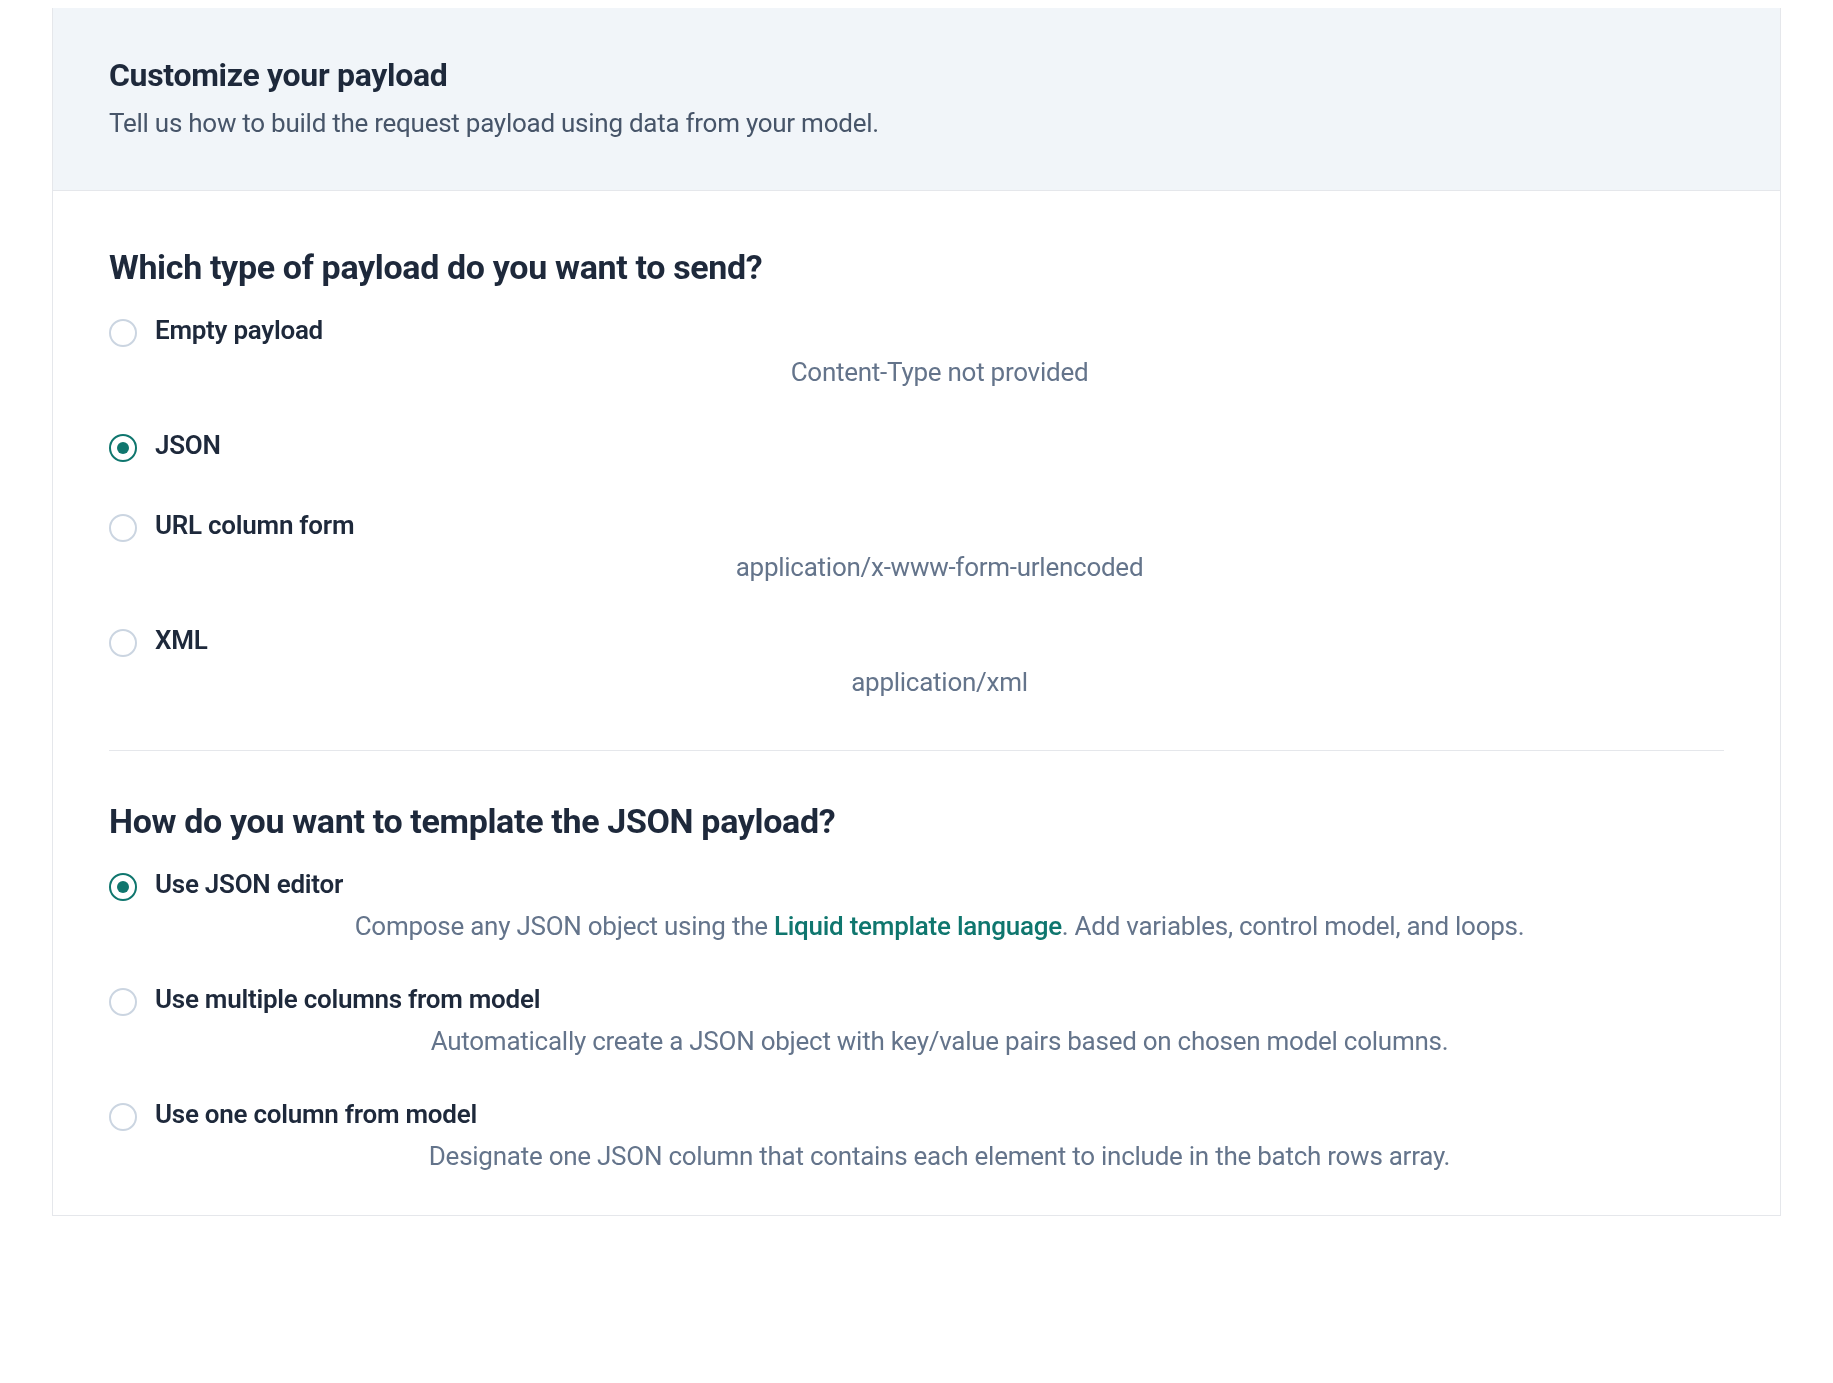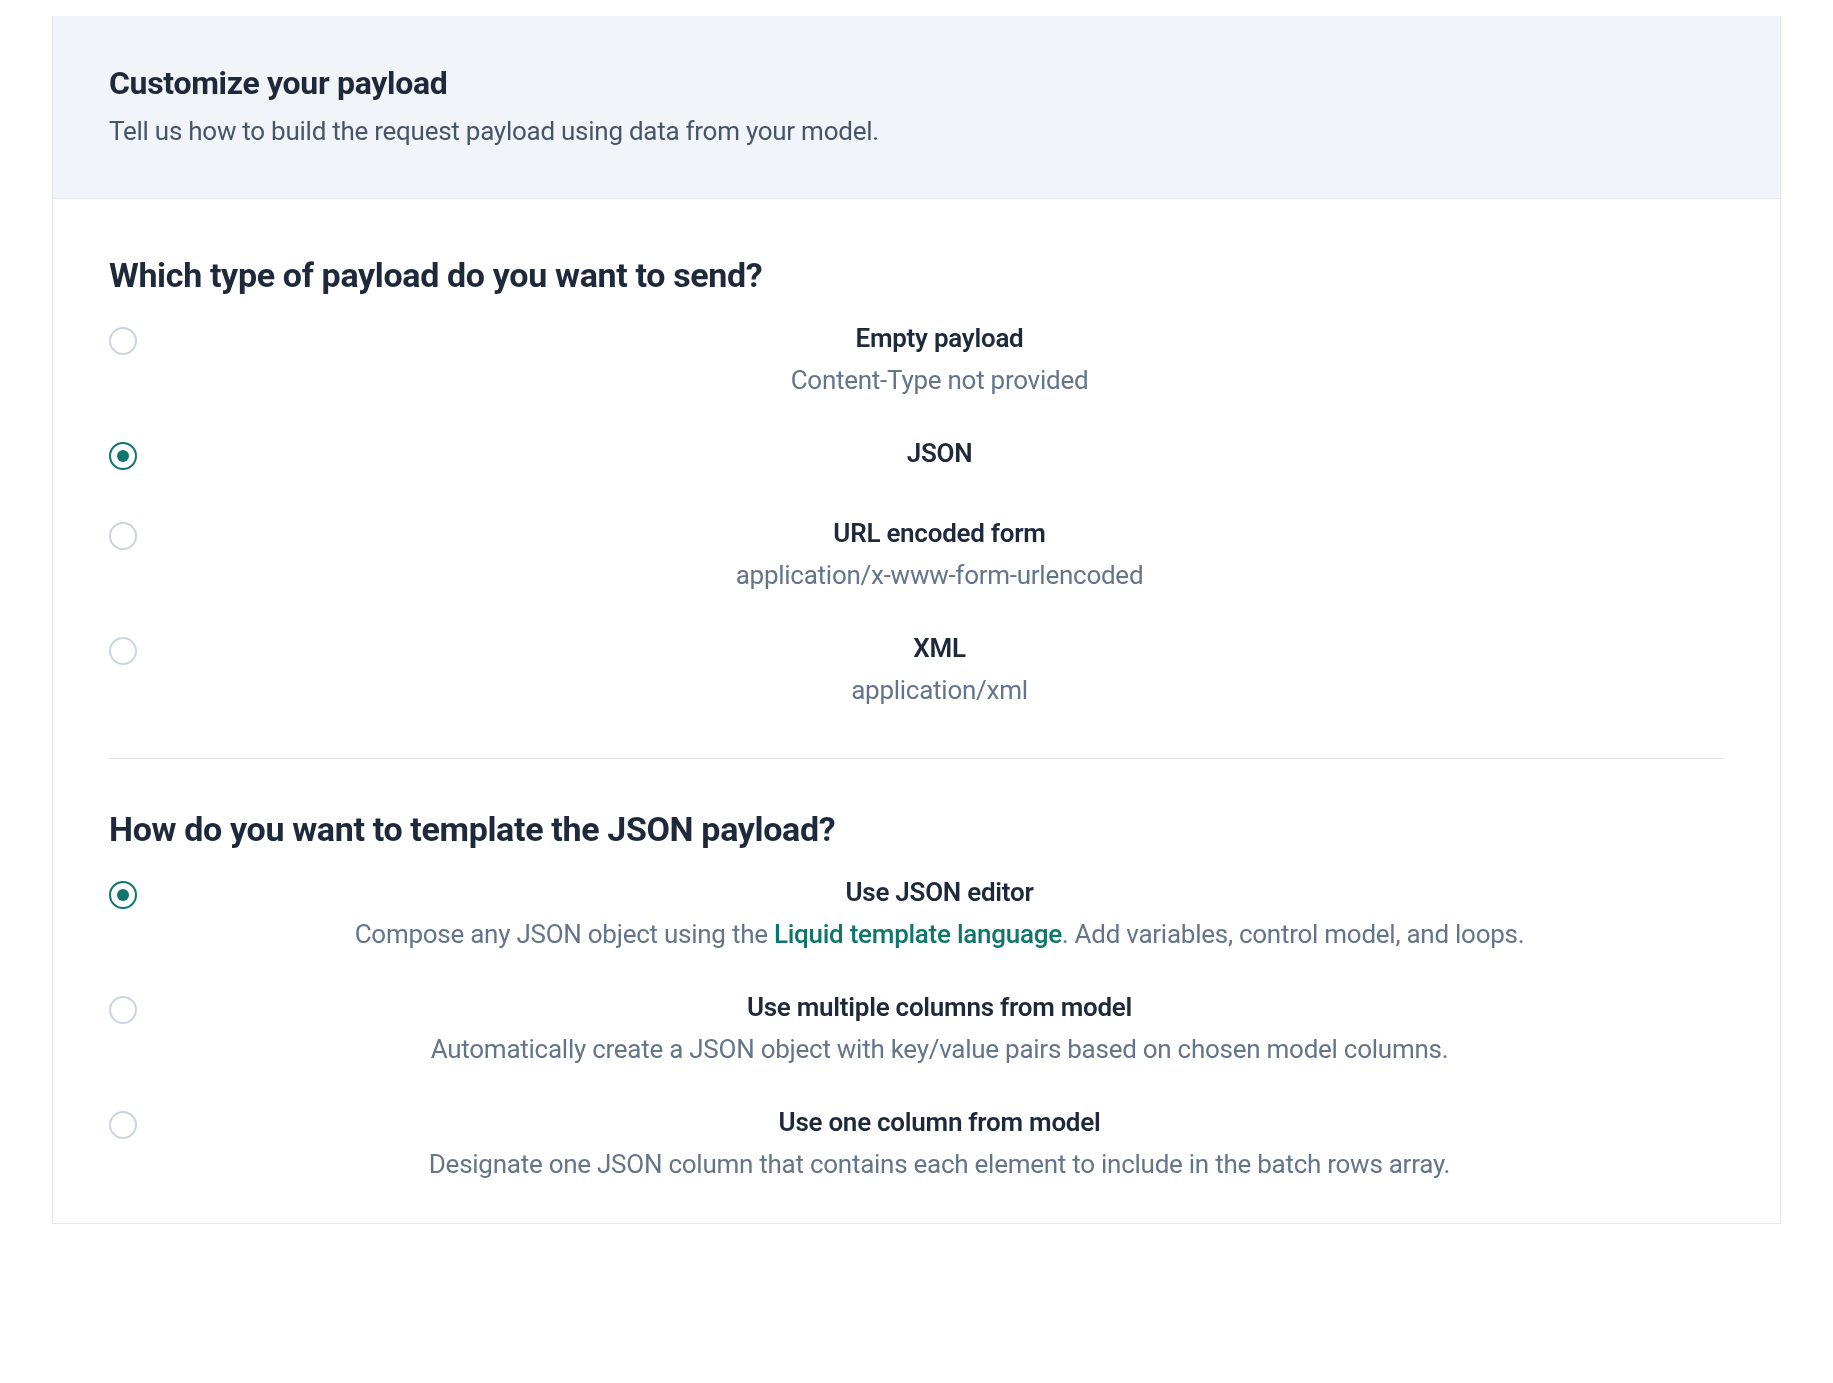--- a/index.html
+++ b/index.html
@@ -8,21 +8,21 @@
       padding: 0;
     }
     body {
       font-family: -apple-system, BlinkMacSystemFont, "Segoe UI", Roboto, Helvetica, Arial, sans-serif;
       background: #ffffff;
       color: #1e293b;
       width: 1833px;
       height: 1383px;
     }
     .outer-frame {
-      padding: 16px 52px;
+      padding: 8px 52px;
       width: 100%;
       border-radius: 19px;
     }
     .panel {
       border: 1px solid #e5e7eb;
       border-top: none;
       background: #ffffff;
     }
     .header-section {
       background: #f1f5f9;
@@ -89,21 +89,20 @@
     }
     .radio-text {
       flex: 1;
     }
     .radio-title {
       font-size: 26px;
       font-weight: 600;
       color: #1e293b;
       margin-bottom: 10px;
       letter-spacing: -0.01em;
-      text-align: center;
     }
     .radio-desc {
       font-size: 26px;
       font-weight: 400;
       color: #64748b;
       letter-spacing: -0.01em;
       line-height: 1.35;
       text-align: center;
     }
     .radio-desc .link {
@@ -145,21 +144,21 @@
         <div class="radio-option">
           <div class="radio-circle selected"></div>
           <div class="radio-text">
             <div class="radio-title">JSON</div>
           </div>
         </div>
 
         <div class="radio-option">
           <div class="radio-circle"></div>
           <div class="radio-text">
-            <div class="radio-title">URL encoded form</div>
+            <div class="radio-title">URL column form</div>
             <div class="radio-desc">application/x-www-form-urlencoded</div>
           </div>
         </div>
 
         <div class="radio-option">
           <div class="radio-circle"></div>
           <div class="radio-text">
             <div class="radio-title">XML</div>
             <div class="radio-desc">application/xml</div>
           </div>

